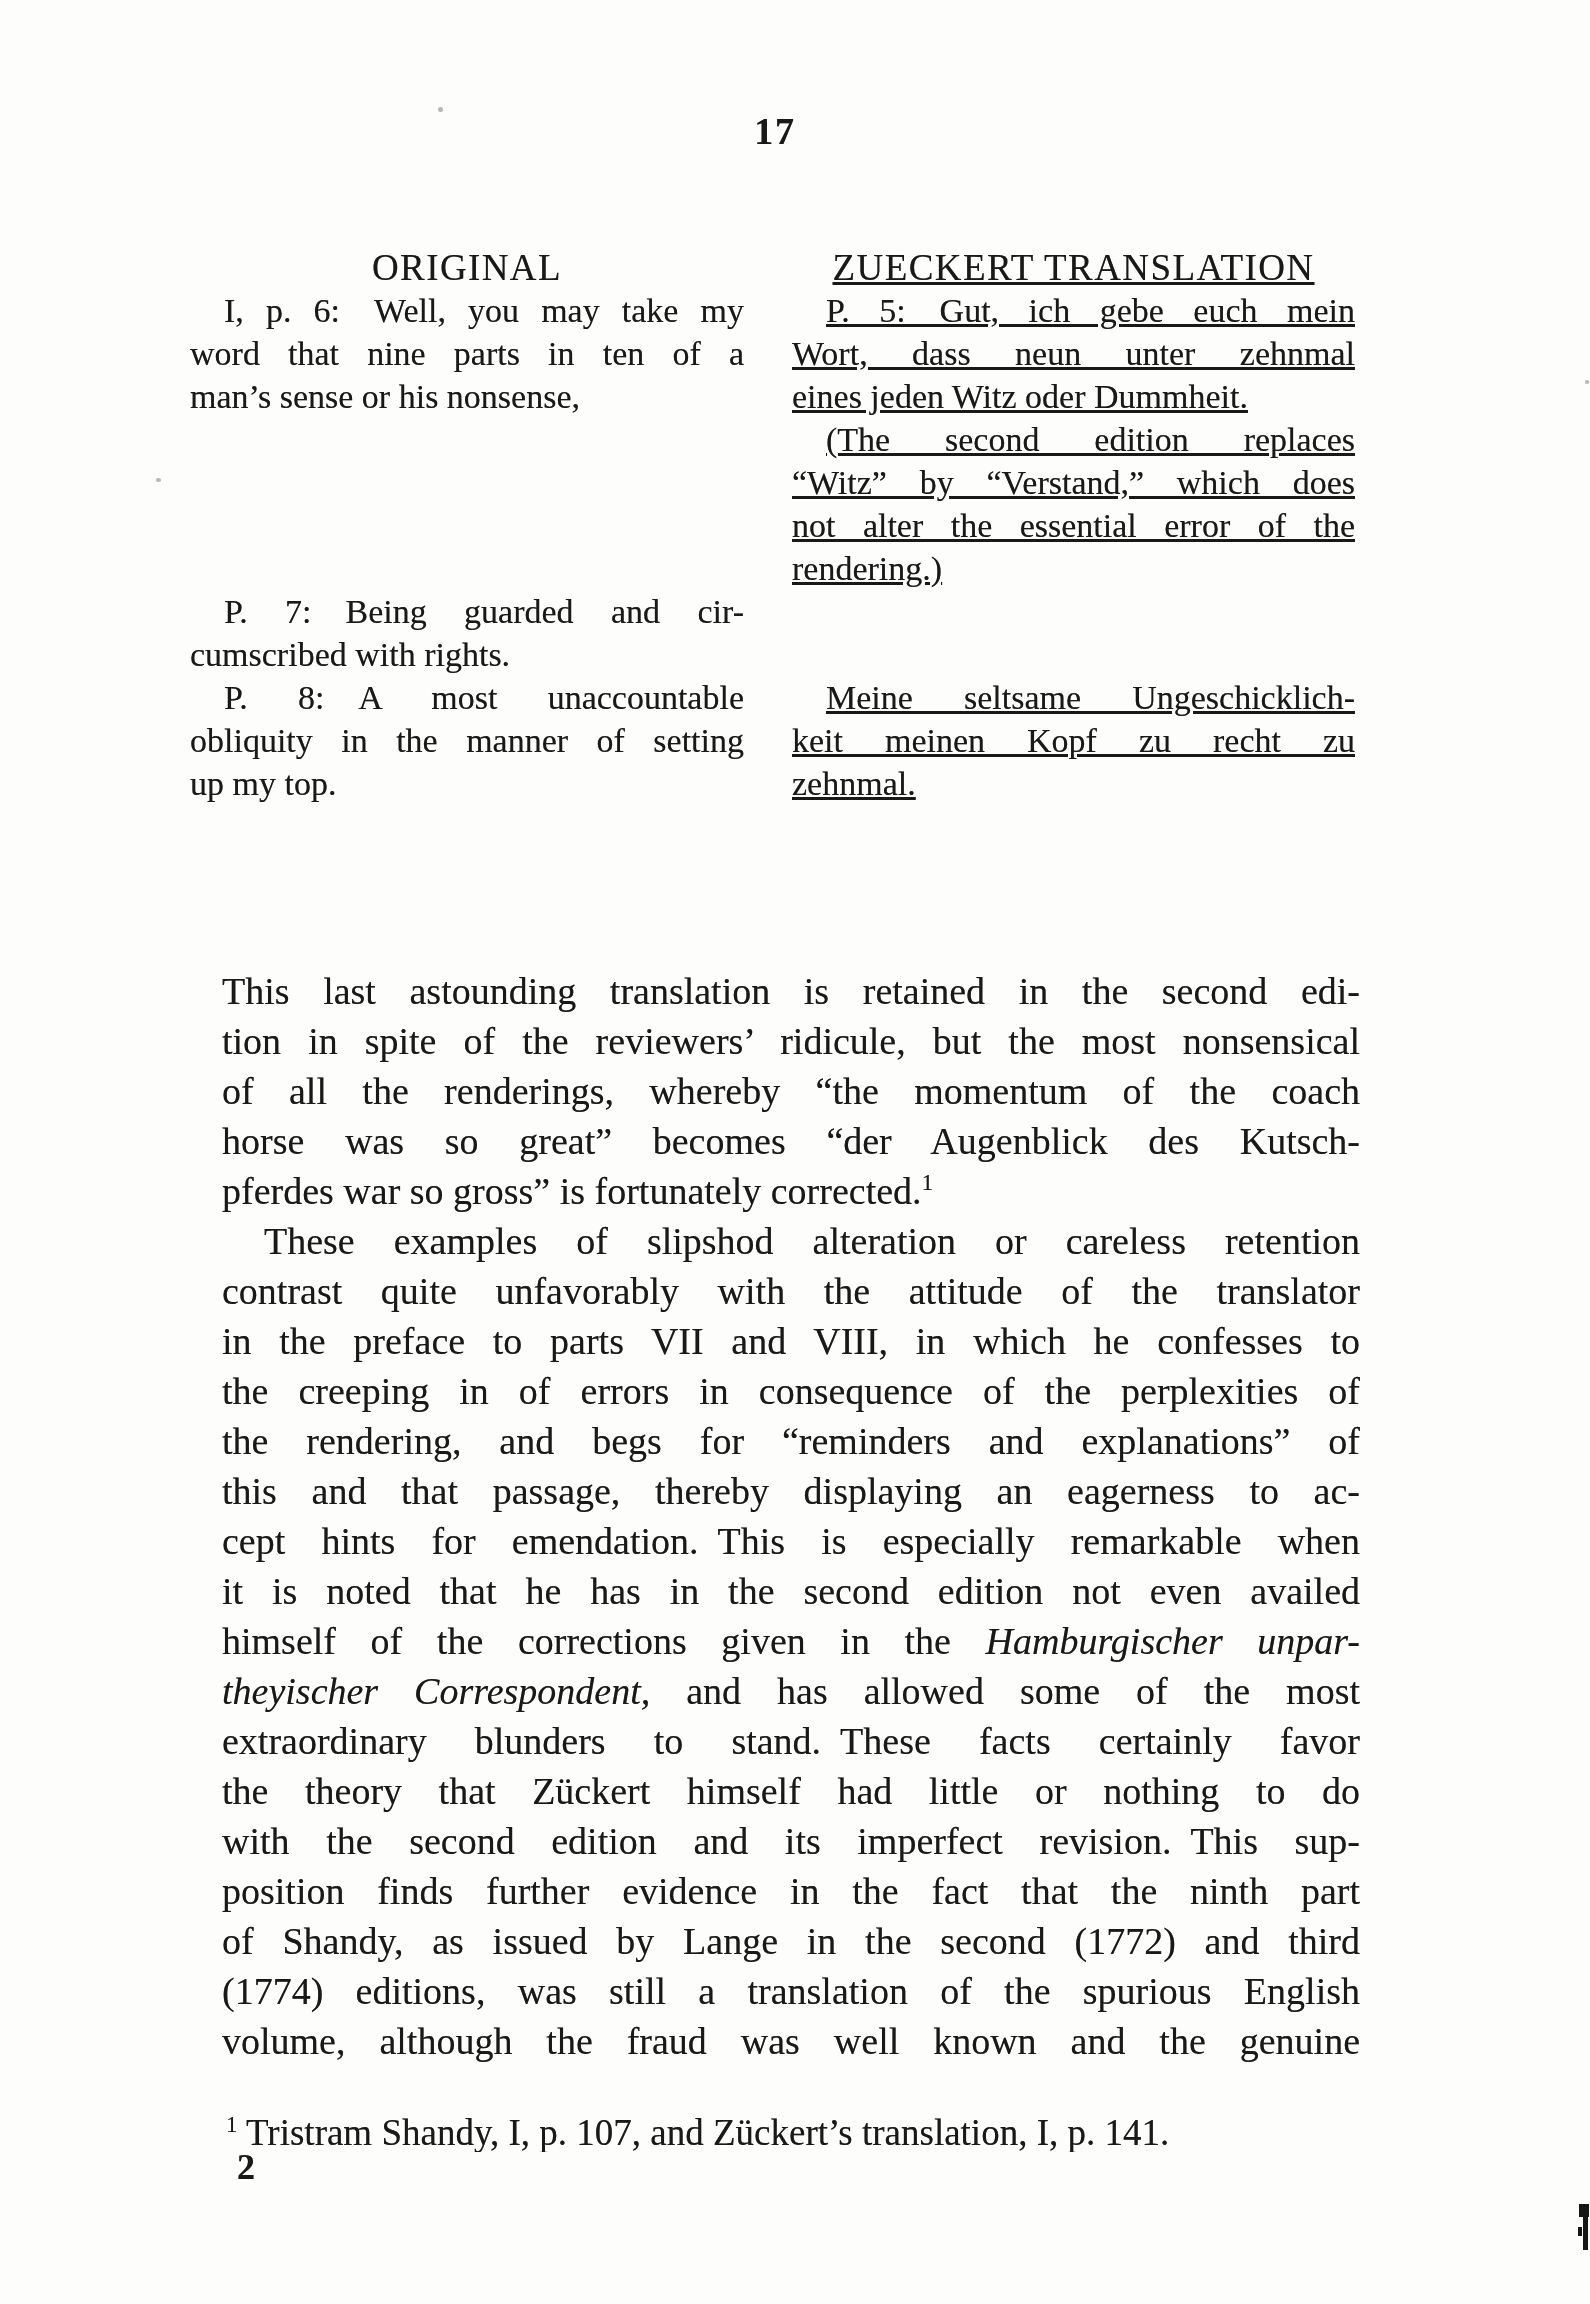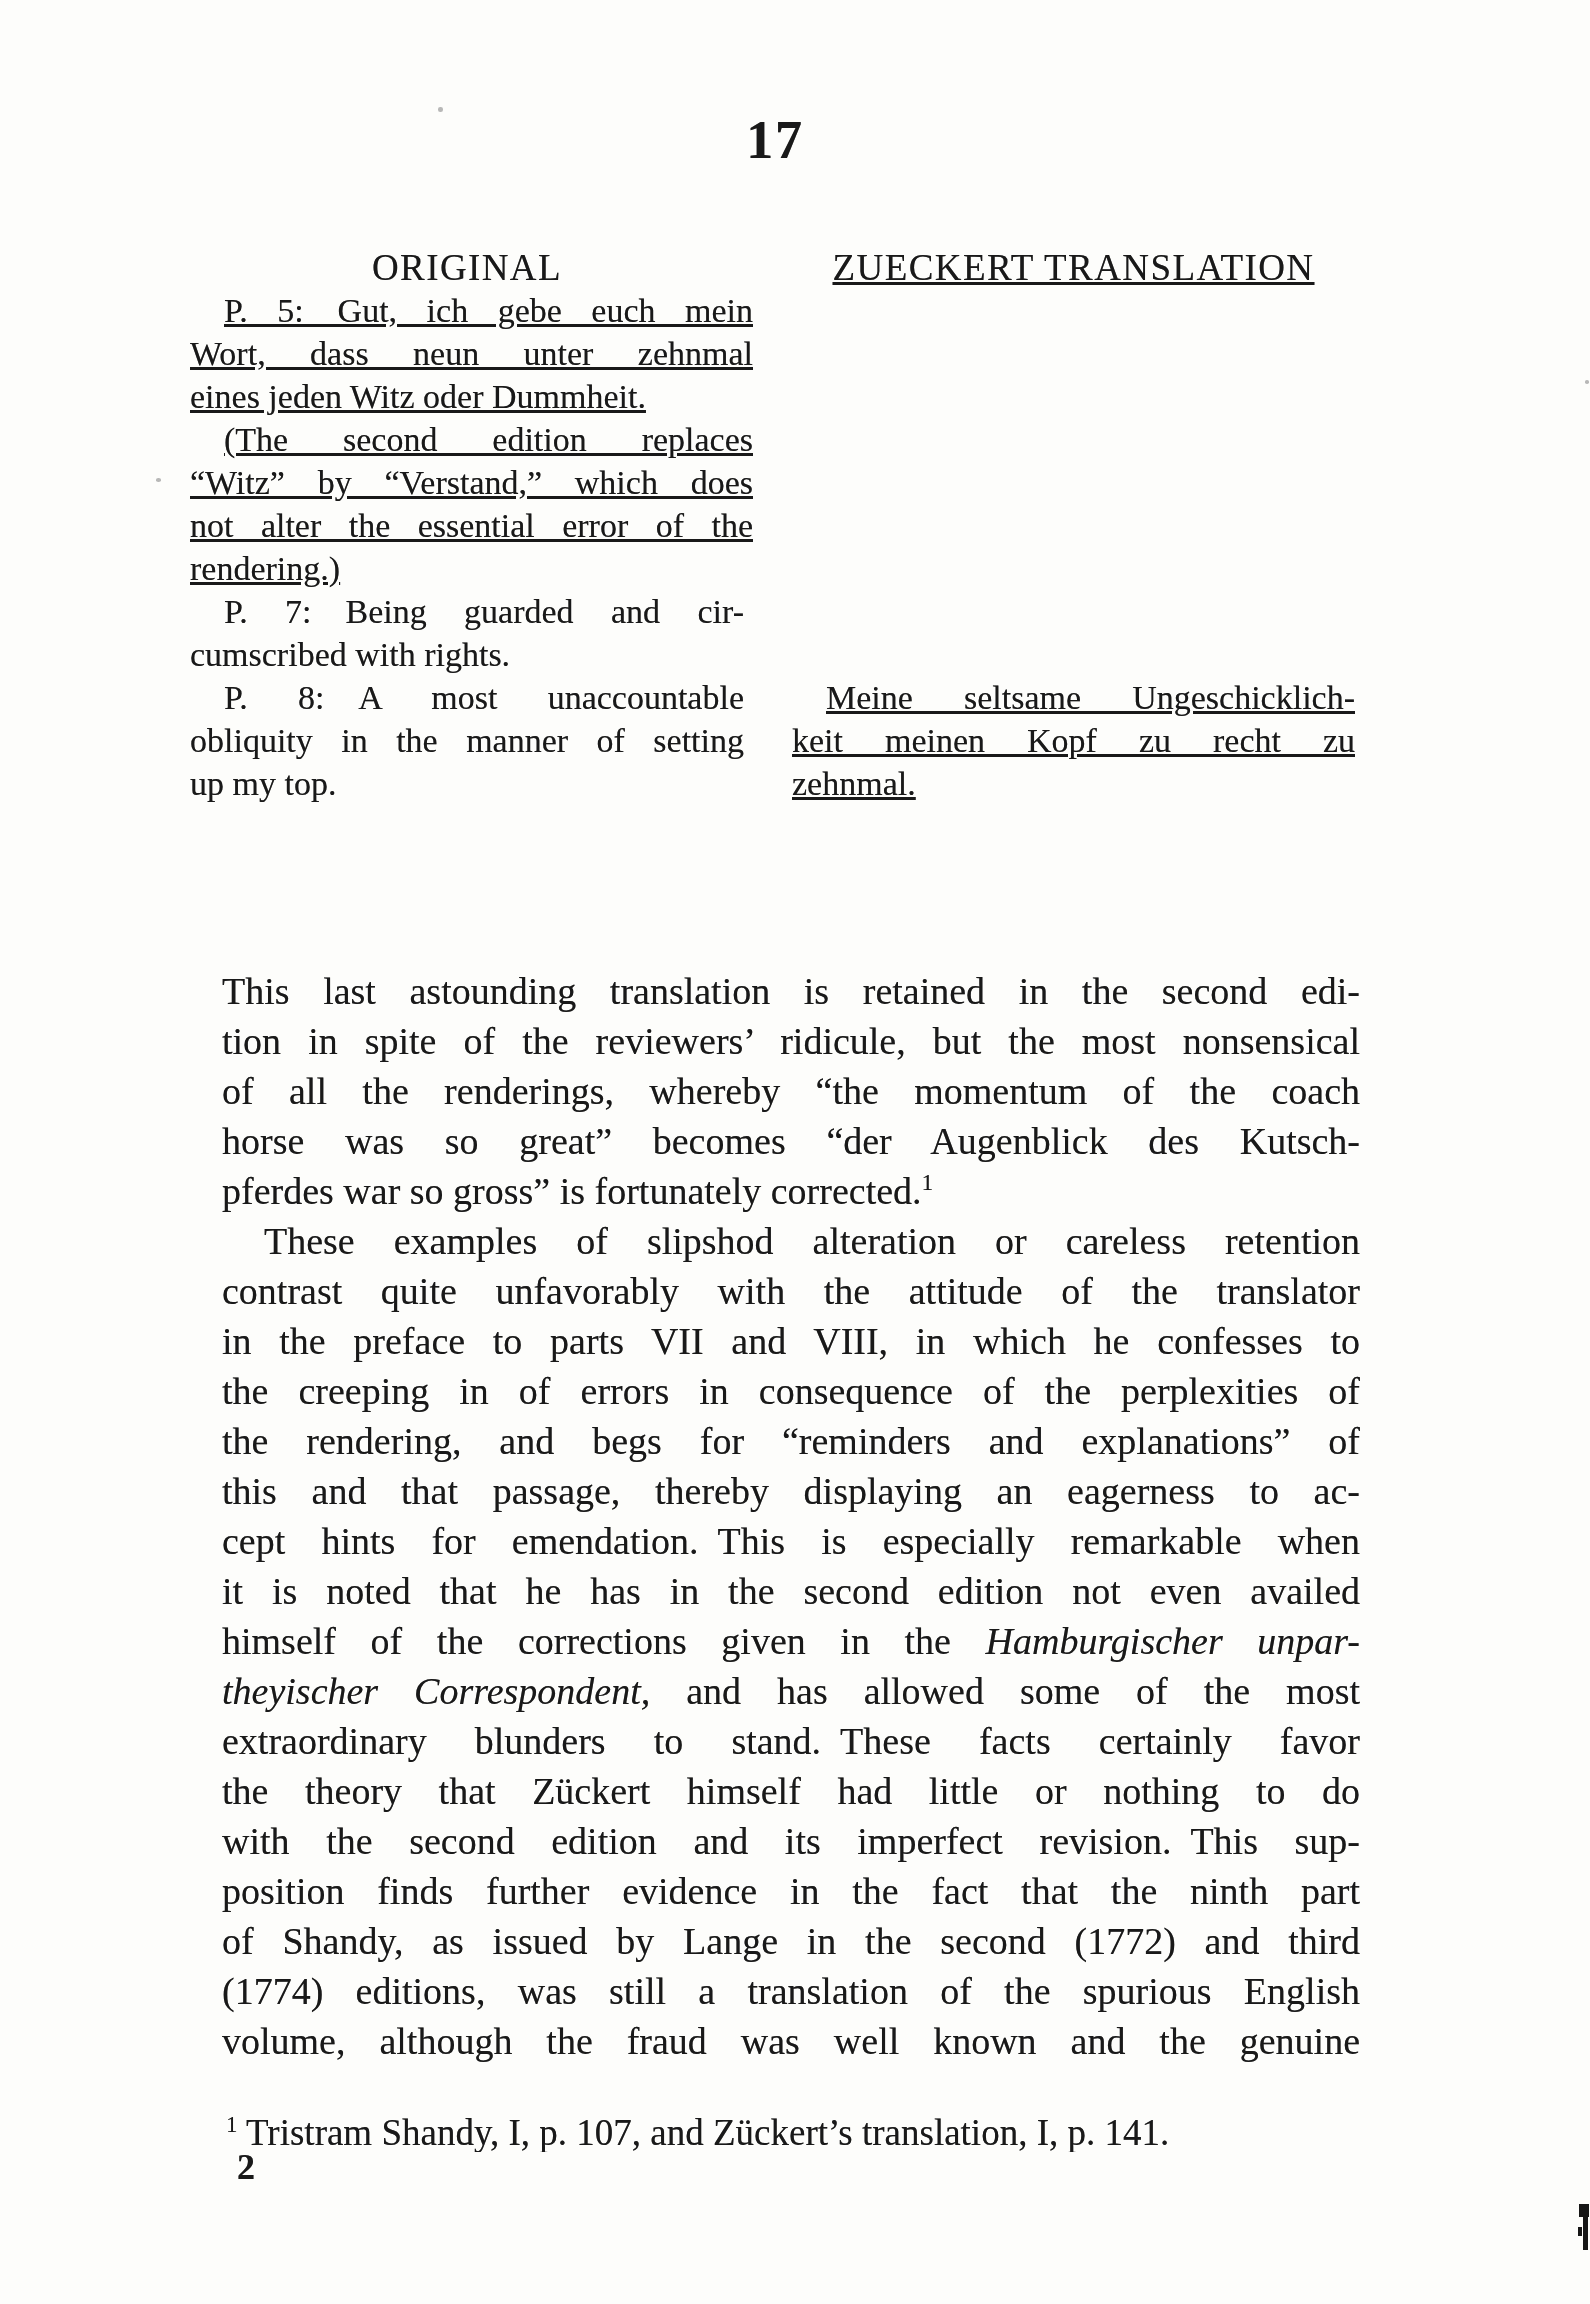--- a/index.html
+++ b/index.html
@@ -9,21 +9,21 @@
     font-family:"Liberation Serif","DejaVu Serif",serif;
     color:#191919;
     position:relative;
     overflow:hidden;
     text-shadow:0 0 0.4px rgba(20,20,20,.55);
   }
   .abs{position:absolute;}
   
   #page-number{
     left:190px;top:109px;width:1170px;
-    text-align:center;font-size:54px;font-weight:700;letter-spacing:1.8px;
+    text-align:center;font-size:38px;font-weight:700;letter-spacing:1.8px;
   }
   
   #comparison{left:190px;top:206px;width:1164px;}
   .comp-headers{display:flex;gap:48px;margin-top:40px;}
   .comp-header{font-size:37px;line-height:43px;height:43px;text-align:center;letter-spacing:1.4px;}
   .comp-row{display:flex;gap:48px;align-items:flex-start;}
   .col-left{width:554px;flex:0 0 554px;}
   .col-right{width:563px;flex:0 0 563px;text-decoration:underline;}
   .comp-col .jline{font-size:34px;line-height:43px;height:43px;}
   .entry .jline:first-child{text-indent:34px;}
@@ -51,20 +51,27 @@
 
 <div class="abs" id="page-number">17</div>
 
 <div class="abs" id="comparison">
   <div class="comp-headers">
     <div class="comp-header col-left">ORIGINAL</div>
     <div class="comp-header col-right">ZUECKERT TRANSLATION</div>
   </div>
   <div>
       <div class="comp-row">
+        <div class="comp-col col-left">
+          <div class="entry">
+            <div class="jline">I, p. 6: Well, you may take my</div>
+            <div class="jline">word that nine parts in ten of a</div>
+            <div class="jline endline">man’s sense or his nonsense,</div>
+          </div>
+        </div>
         <div class="comp-col col-right">
           <div class="entry">
             <div class="jline">P. 5: Gut, ich gebe euch mein</div>
             <div class="jline">Wort, dass neun unter zehnmal</div>
             <div class="jline endline">eines jeden Witz oder Dummheit.</div>
           </div>
           <div class="entry">
             <div class="jline">(The second edition replaces</div>
             <div class="jline">“Witz” by “Verstand,” which does</div>
             <div class="jline">not alter the essential error of the</div>

